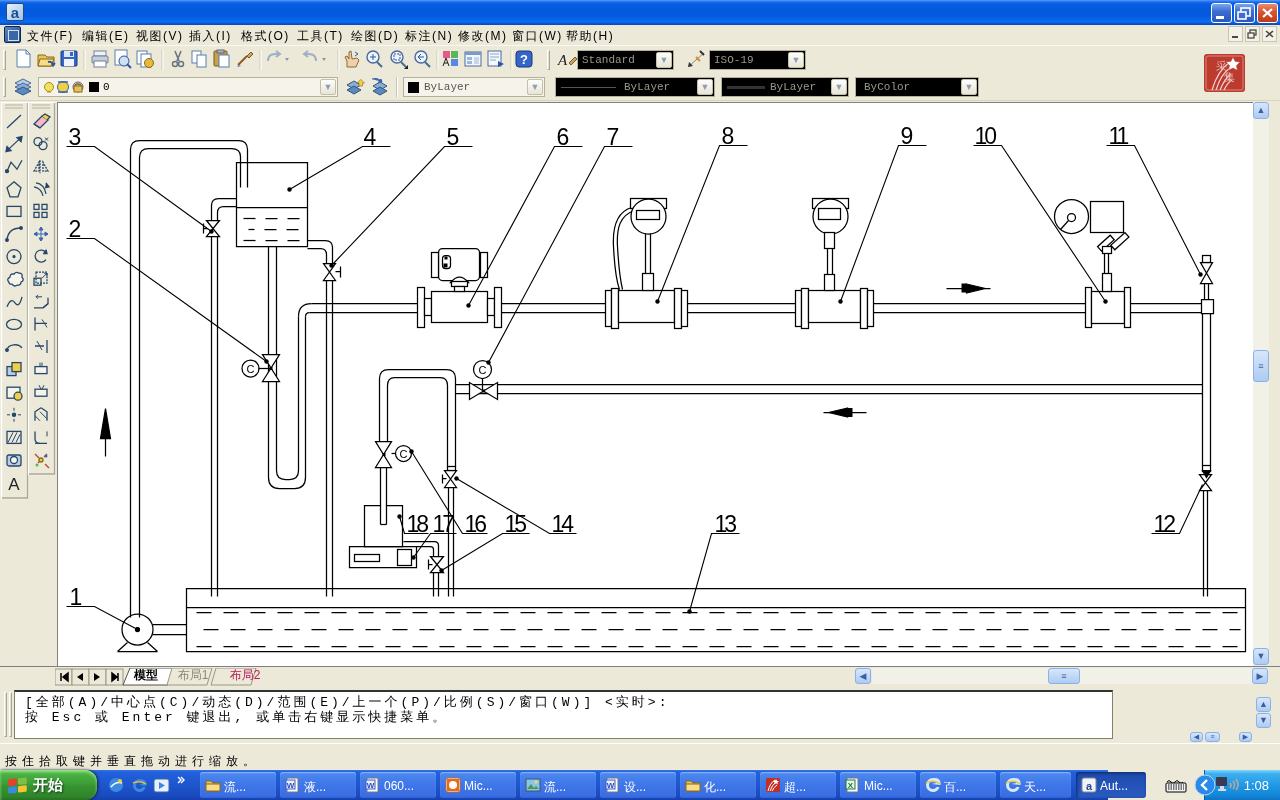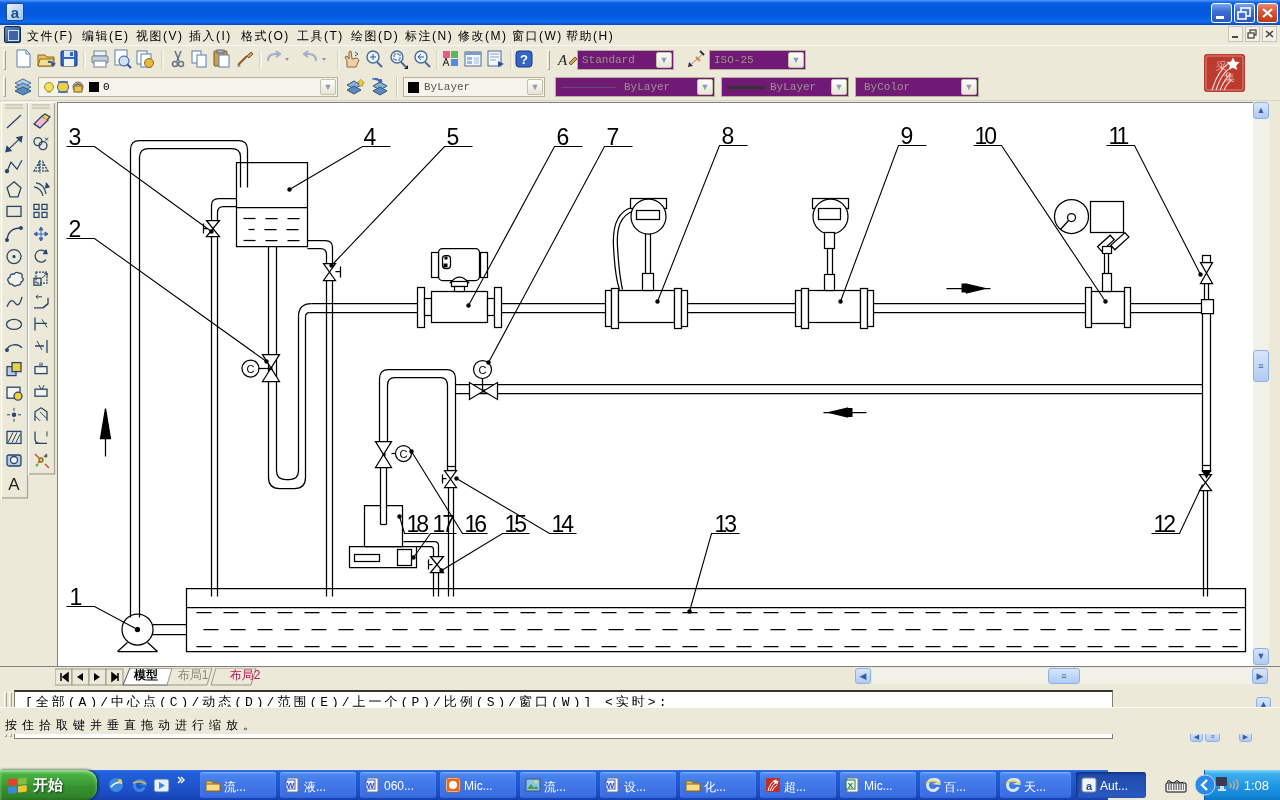--- a/index.html
+++ b/index.html
@@ -20,38 +20,38 @@
 #menu .mi{position:absolute;top:3px;white-space:nowrap}
 .mdico{position:absolute;left:4px;top:1px;width:17px;height:17px;background:linear-gradient(135deg,#5d87c6,#274a80);border:1px solid #10264a;border-radius:2px}
 .mdico:before{content:"";position:absolute;left:3px;top:3px;width:9px;height:9px;border:1px solid #cfe0f2;background:#3a66a8}
 .mdibtn{position:absolute;top:1px;width:15px;height:16px;background:#f4f2e8;border:1px solid #c8c5b2;color:#4a4a42;font-size:10px;text-align:center;line-height:14px;font-weight:bold}
 
 .tbrow{left:0;width:1280px;background:#ece9d8}
 #tb1{top:45px;height:28px;border-top:1px solid #f9f8f2}
 #tb2{top:73px;height:28px;border-bottom:1px solid #d8d4c0}
 .grip{position:absolute;top:4px;width:3px;height:20px;border-left:1px solid #fff;border-top:1px solid #fff;border-right:1px solid #a9a694;border-bottom:1px solid #a9a694;background:#e3e0cf}
 .tsep{position:absolute;top:4px;width:2px;height:20px;border-left:1px solid #c9c6b4;border-right:1px solid #fff}
-.combo{position:absolute;height:20px;background:#701a75;border:1px solid #b3b09e;font-size:11px;color:#9a978c}
+.combo{position:absolute;height:20px;background:#000000;border:1px solid #b3b09e;font-size:11px;color:#9a978c}
 .combo .ar{position:absolute;right:1px;top:1px;width:16px;height:16px;background:linear-gradient(180deg,#fdfdfb,#e8e5d4);border:1px solid #c2bfab;border-radius:2px;color:#8d9fb8;text-align:center;line-height:14px;font-size:9px}
 .combo .ctxt{position:absolute;left:4px;top:3px;font-family:"Liberation Mono",monospace;font-size:11px}
 
 #mid{left:0;top:101px;width:1280px;height:565px;background:#ece9d8}
 #canvas{position:absolute;left:57px;top:1px;width:1196px;height:564px;background:#fff;border-left:1px solid #808080;border-top:1px solid #808080}
 .ltb{position:absolute;background:#ece9d8}
 .vscroll{position:absolute;left:1253px;top:1px;width:16px;height:563px;background:#f2f1e8}
 .sbtn{position:absolute;left:0px;width:16px;height:17px;background:linear-gradient(180deg,#d7e6fb,#aecbf2);border:1px solid #8cb0e8;border-radius:3px;color:#3a5f9f;font-size:9px;text-align:center;line-height:15px}
 
 #tabrow{left:0;top:666px;width:1280px;height:20px;background:#ece9d8;border-top:1px solid #808080}
 .tab{position:absolute;top:0px;height:18px;font-size:12px;text-align:center;line-height:17px}
 
 #cmdwrap{left:0;top:686px;width:1280px;height:57px;background:#ece9d8}
 #cmdbox{position:absolute;left:14px;top:4px;width:1099px;height:49px;background:#fff;border:1px solid #828069;border-top:2px solid #333}
 #cmdtext{position:absolute;left:10px;top:3px;font-family:"Liberation Mono",monospace;font-size:13px;letter-spacing:3px;color:#000;line-height:15px;white-space:pre}
 
-#status{left:0;top:707px;width:1280px;height:27px;background:#ece9d8;border-top:1px solid #fff}
+#status{left:0;top:743px;width:1280px;height:27px;background:#ece9d8;border-top:1px solid #fff}
 #status .stxt{position:absolute;left:5px;top:9px;font-size:12px;letter-spacing:5px;color:#000}
 
 #task{left:0;top:770px;width:1108px;height:30px;background:linear-gradient(180deg,#3a80f2 0%,#2a65e0 3%,#2563dd 6%,#2160db 10%,#1e55cd 50%,#1a4ac0 85%,#1640ae 100%)}
 #startbtn{position:absolute;left:0;top:0;width:97px;height:30px;border-radius:0 12px 12px 0;background:linear-gradient(180deg,#6fce60 0%,#4ab544 8%,#3d9e37 45%,#369230 55%,#2f8429 90%,#256b20 100%);box-shadow:inset 0 2px 3px #9ae08c, 1px 0 3px #123;color:#fff;font-size:15px;font-weight:bold;font-style:italic;text-align:center;line-height:29px;text-shadow:1px 1px 2px #14401a}
 .tbtn{position:absolute;top:2px;height:26px;border-radius:3px;background:linear-gradient(180deg,#5a95f5 0%,#4a86ee 10%,#3f76e8 50%,#3a6ee2 90%,#3263d6 100%);box-shadow:inset 0 1px 1px #86b2f8;color:#fff;font-size:12px}
 .tbtn.active{background:linear-gradient(180deg,#1d49a8 0%,#2453b8 50%,#2a5ac0 100%);box-shadow:inset 1px 1px 3px #0d2a6a}
 .tbtn .lbl{position:absolute;left:24px;top:7px;white-space:nowrap;overflow:hidden}
 .tbtn .ic{position:absolute;left:5px;top:5px;width:16px;height:16px}
 #tray{position:absolute;left:1204px;top:0;width:76px;height:30px;background:linear-gradient(180deg,#7fd8fc 0%,#3fb0f0 12%,#1e96e4 55%,#1486d8 85%,#0f74c4 100%);border-left:1px solid #0a58a8}
 #clock{position:absolute;right:11px;top:8px;color:#fff;font-size:13px}
@@ -242,21 +242,21 @@
         <span class="ctxt">Standard</span>
         <span class="ar">▼</span>
       </div>
     <svg class="abs" style="left:686px;top:3px" width="22" height="22" viewBox="0 0 22 22">
         <path d="M2,18 L18,4" stroke="#888"></path>
         <path d="M2,18 l5,-1 -4,-4 z" fill="#333"></path>
         <path d="M14,2 l4,4" stroke="#333" stroke-width="2"></path>
         <path d="M10,8 l4,4" stroke="#e08a2a" stroke-width="2"></path>
       </svg>
     <div class="combo" style="left:709px;top:4px;width:97px">
-        <span class="ctxt">ISO-25</span>
+        <span class="ctxt">ISO-19</span>
         <span class="ar">▼</span>
       </div>
   </div>
   <div id="tb2" class="abs tbrow">
     <div class="grip" style="left:3px"></div>
     <svg class="abs" style="left:12px;top:4px" width="24" height="20" viewBox="0 0 24 20">
         <path d="M3,6 l8,-4 8,4 -8,4 z" fill="#b8cce4" stroke="#4a6a9a"></path>
         <path d="M3,10 l8,-4 8,4 -8,4 z" fill="#8aaed4" stroke="#4a6a9a"></path>
         <path d="M3,14 l8,-4 8,4 -8,4 z" fill="#5a8ac0" stroke="#33557f"></path>
       </svg>

